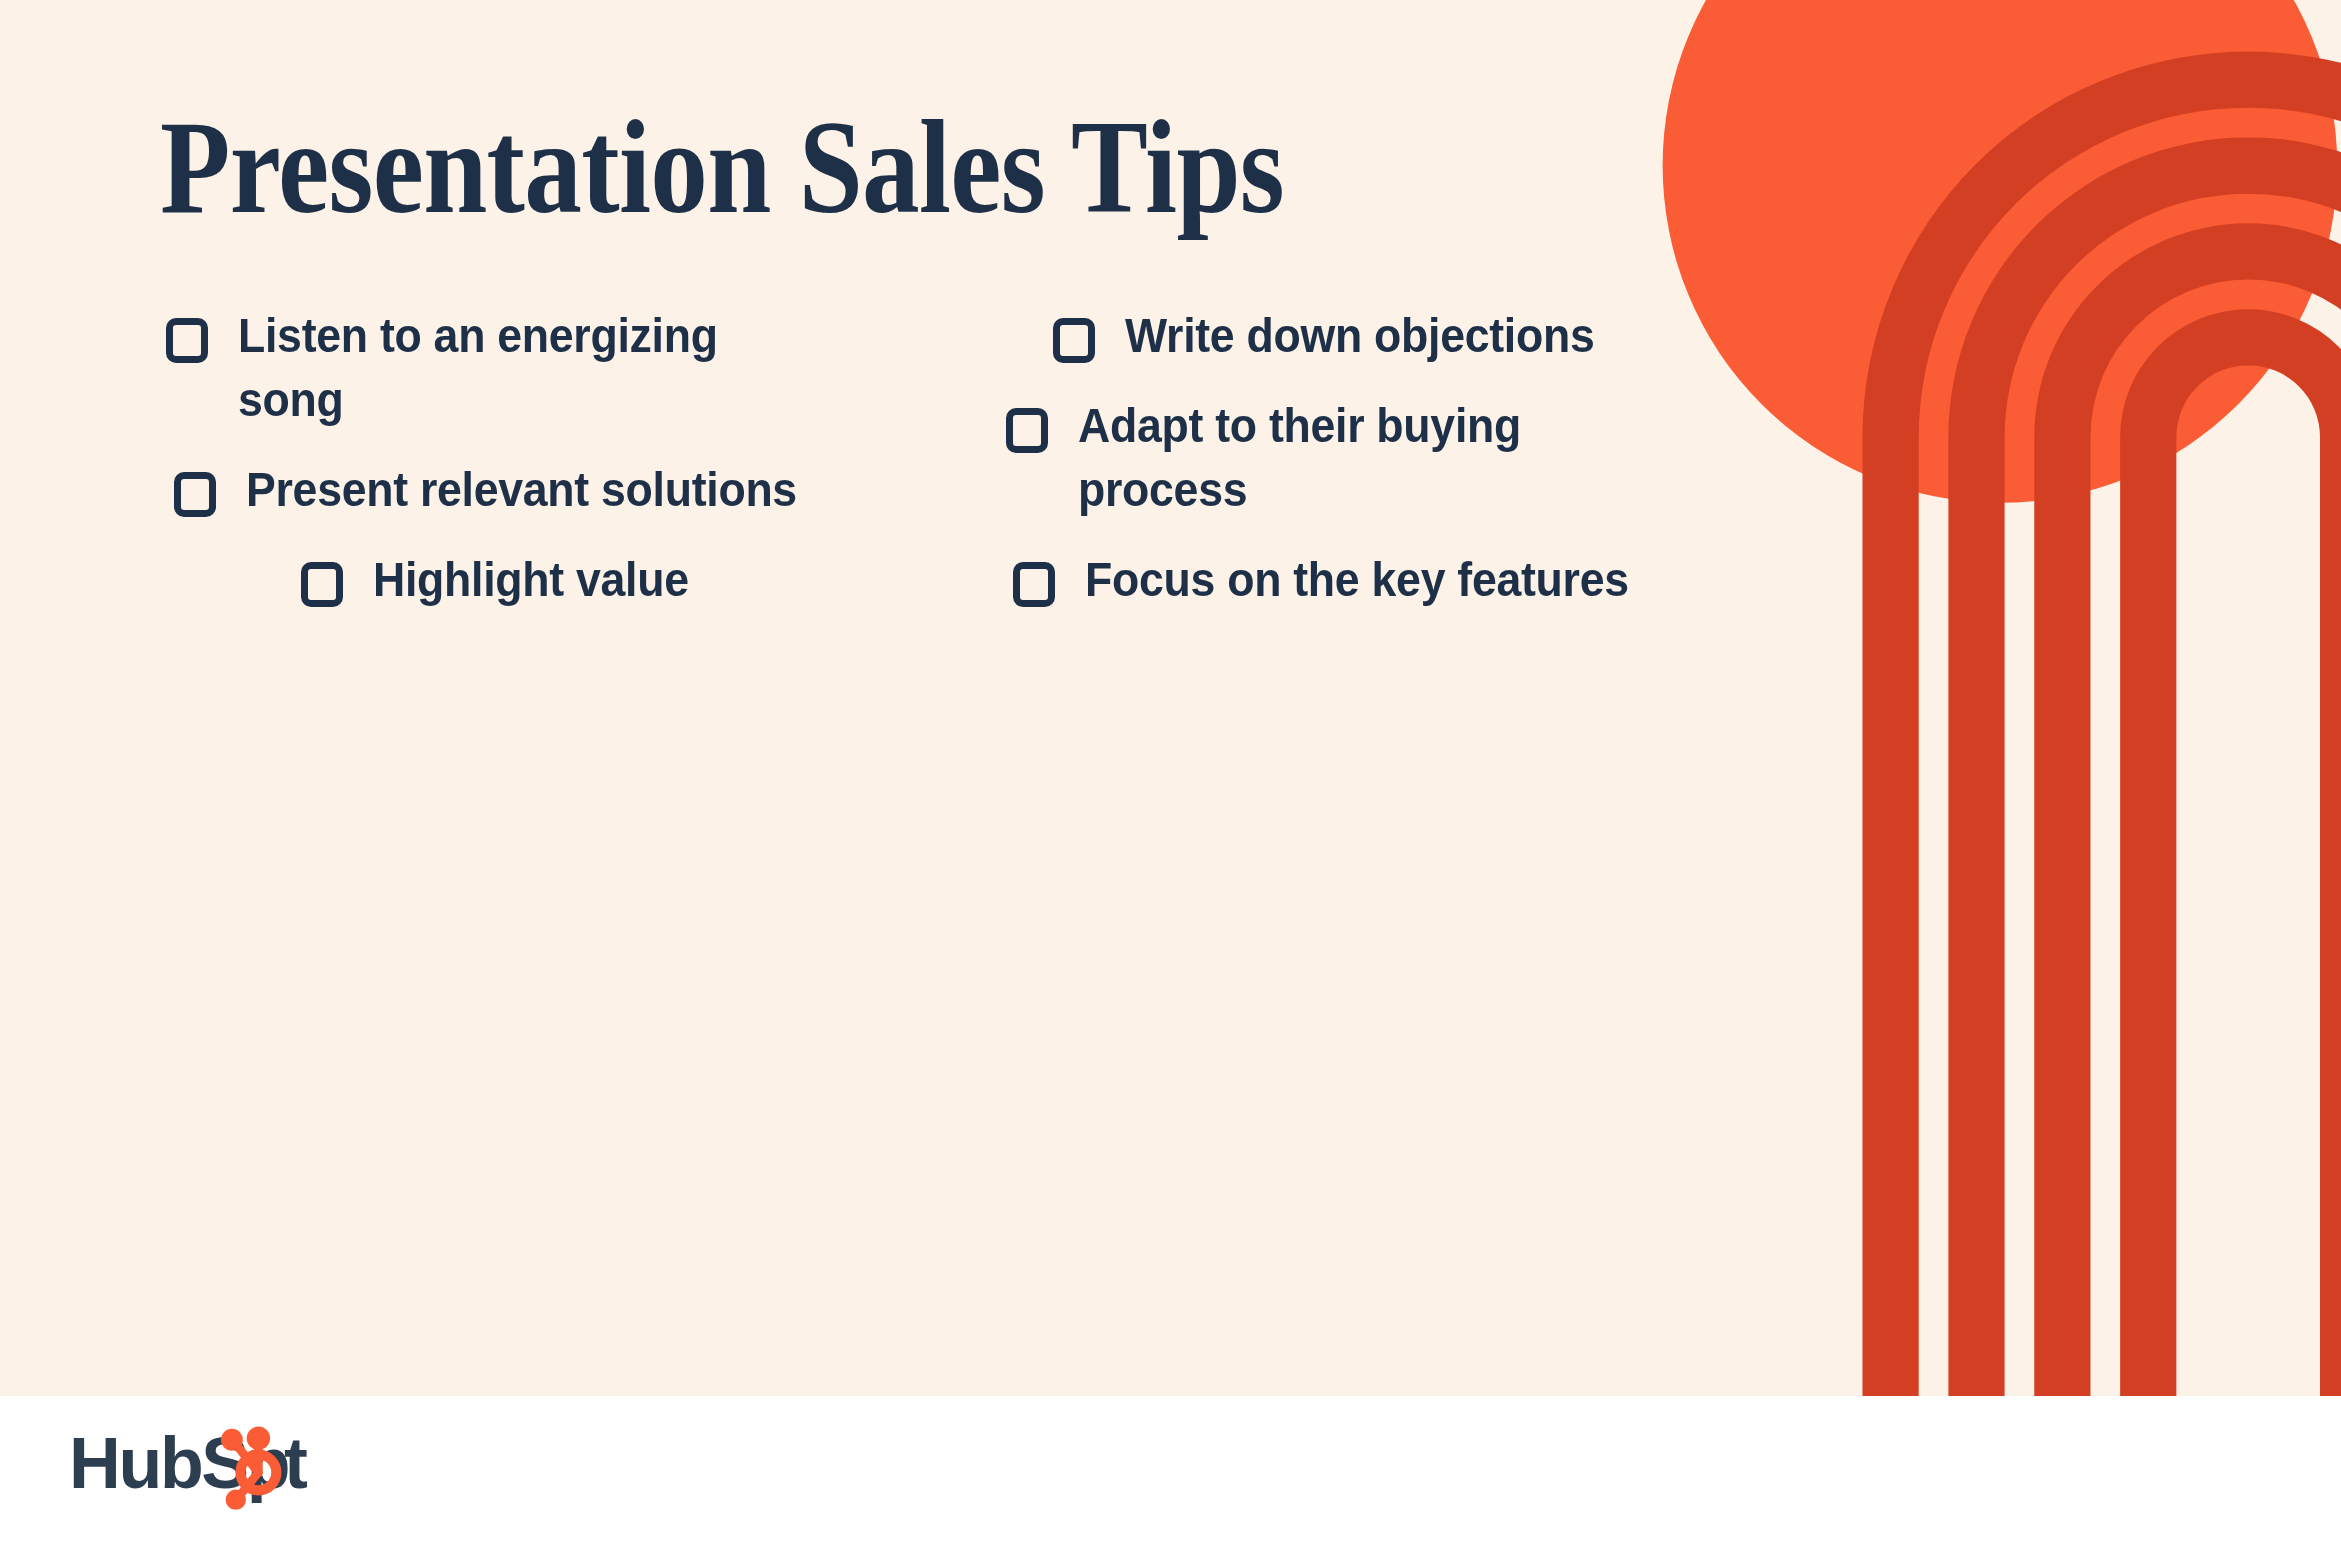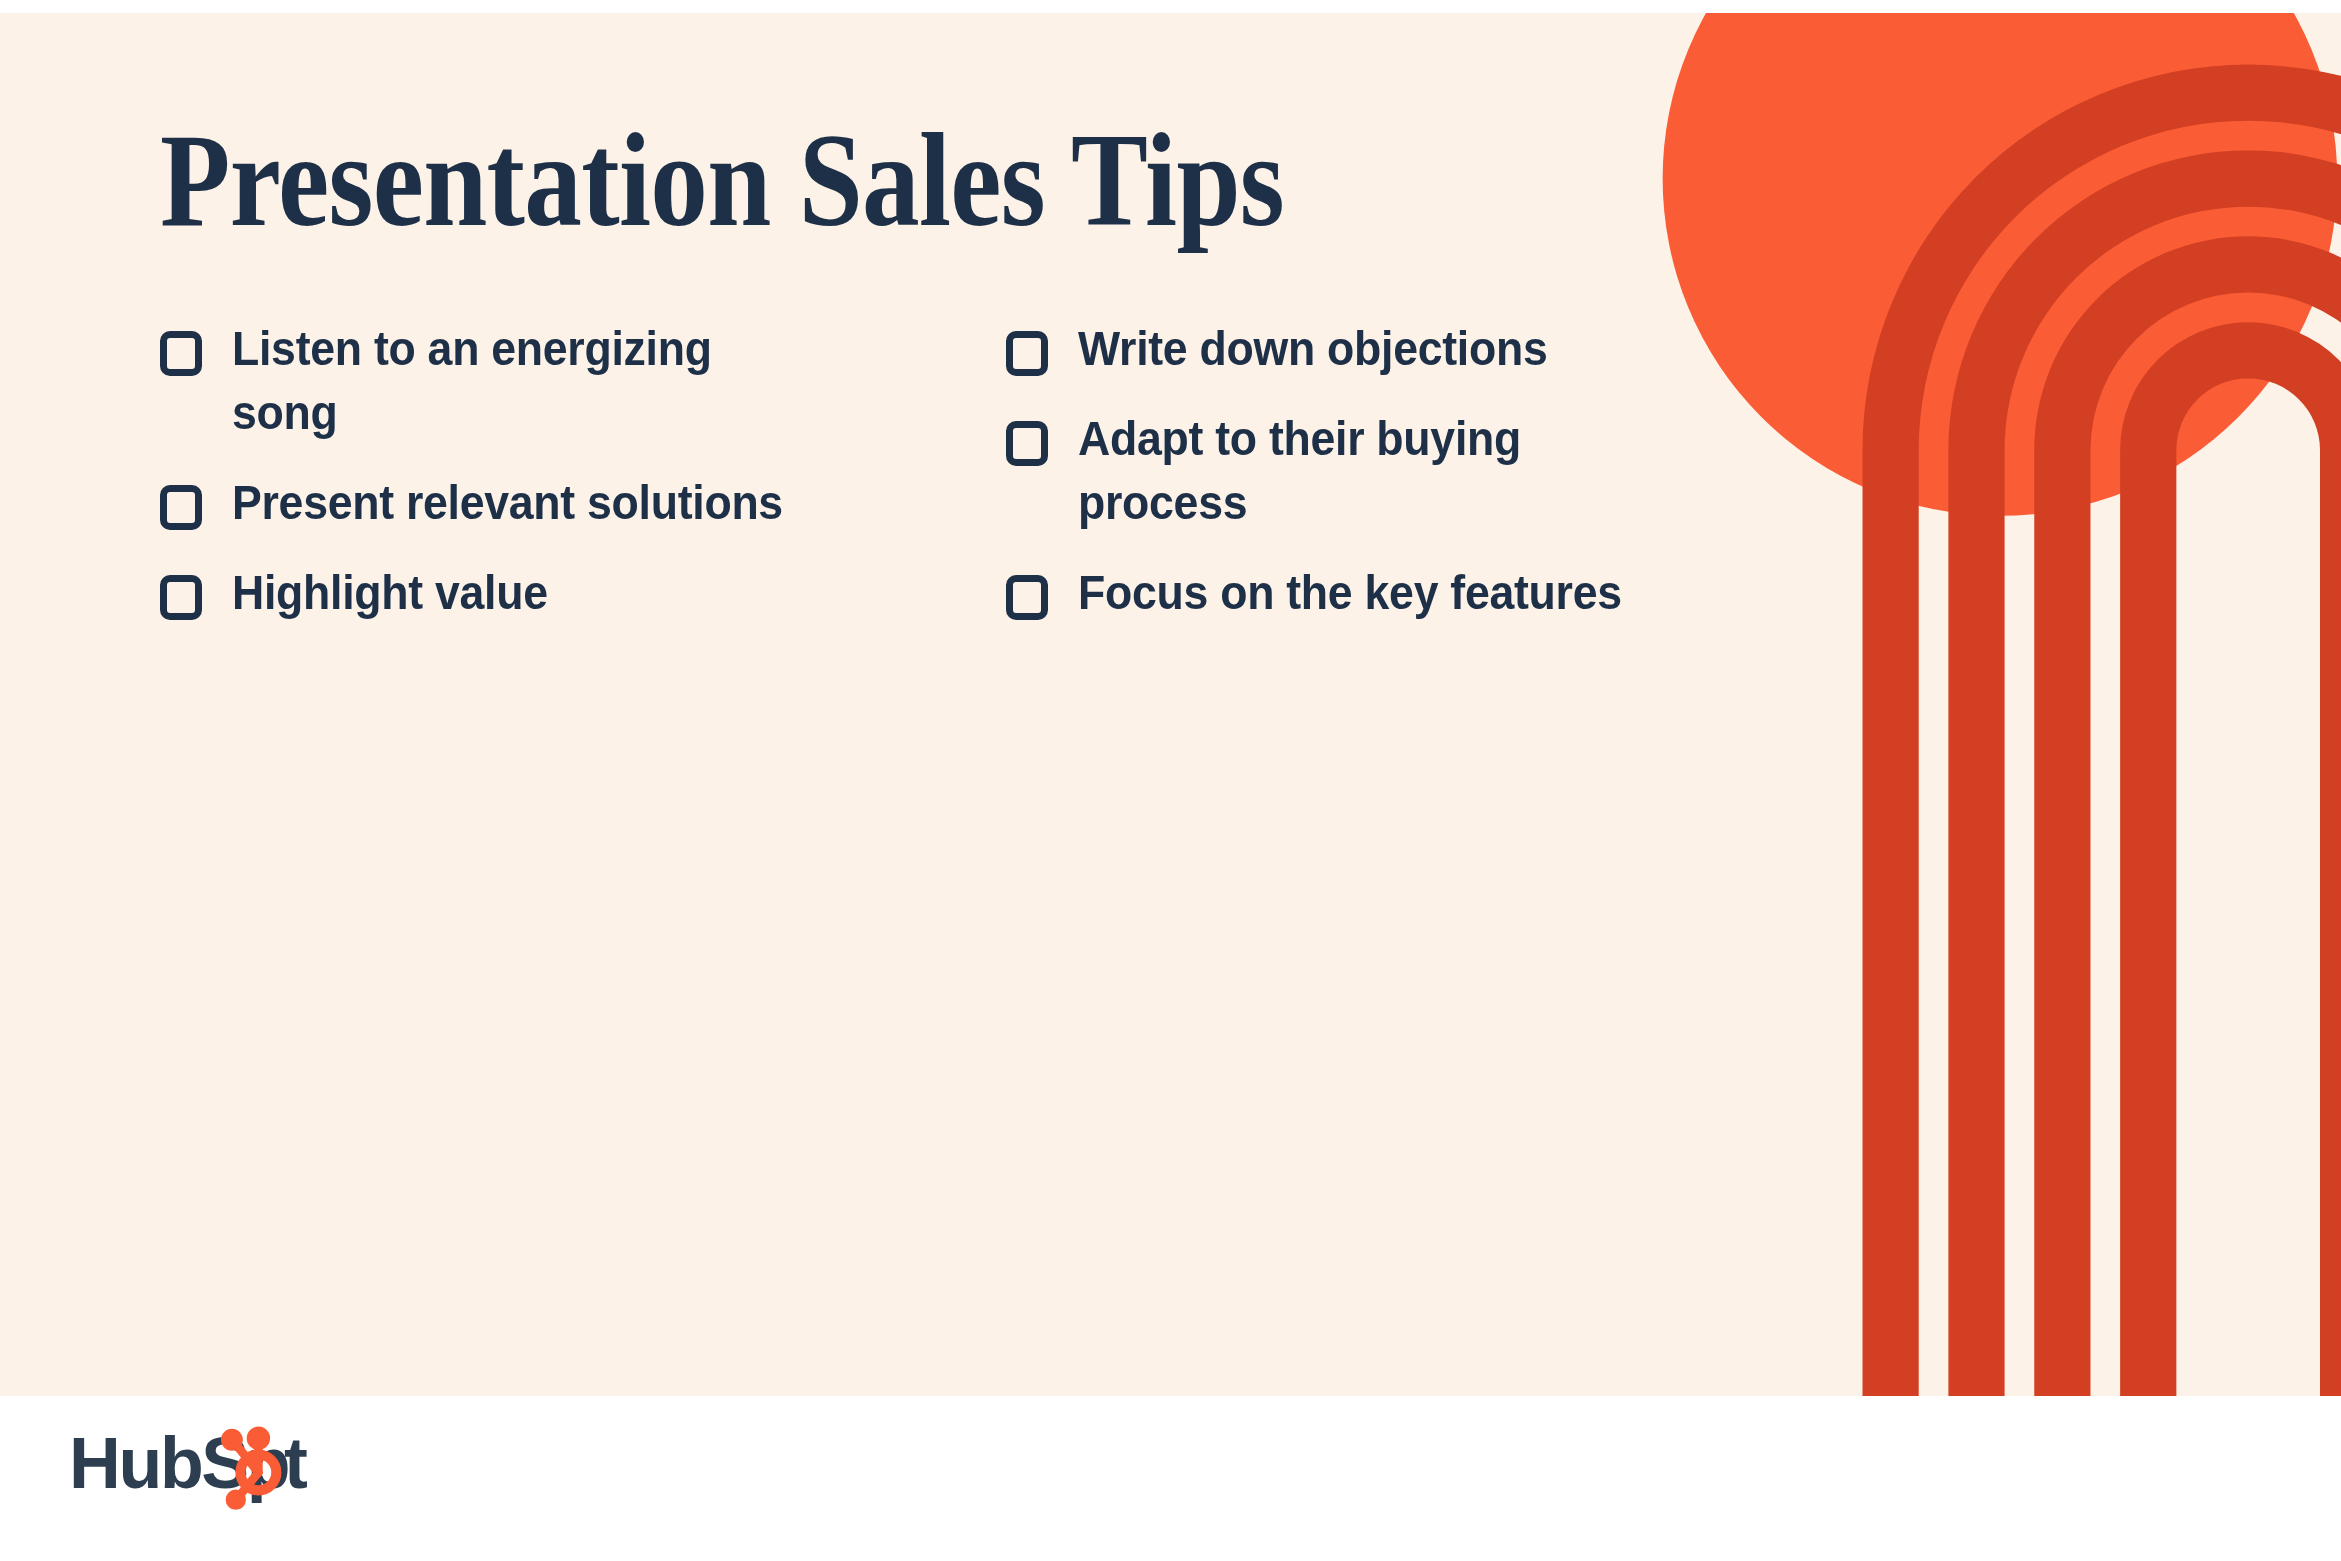--- a/index.html
+++ b/index.html
@@ -19,21 +19,21 @@
     width: 2342px;
     height: 1561px;
     background: #ffffff;
     overflow: hidden;
   }
 
   
   #canvas {
     position: absolute;
     left: 0;
-    top: 13px;
+    top: 0;
     width: 2342px;
     height: 1396px;
     background: #FDF2E8;
     overflow: hidden;
   }
 
   
   #decor {
     position: absolute;
     right: 0;
@@ -68,20 +68,21 @@
     position: absolute;
     left: 0;
     top: 304px;
     width: 1678px;
     display: flex;
     flex-direction: row;
   }
   .column {
     display: flex;
     flex-direction: column;
+    align-items: center;
   }
   #column-left  { width: 788px; padding-left: 160px; }
   #column-right { width: 765px;  padding-left: 941px; margin-left: -788px; }
 
   .check-item {
     display: flex;
     flex-direction: row;
     align-items: flex-start;
     margin-bottom: 26.5px;
   }

